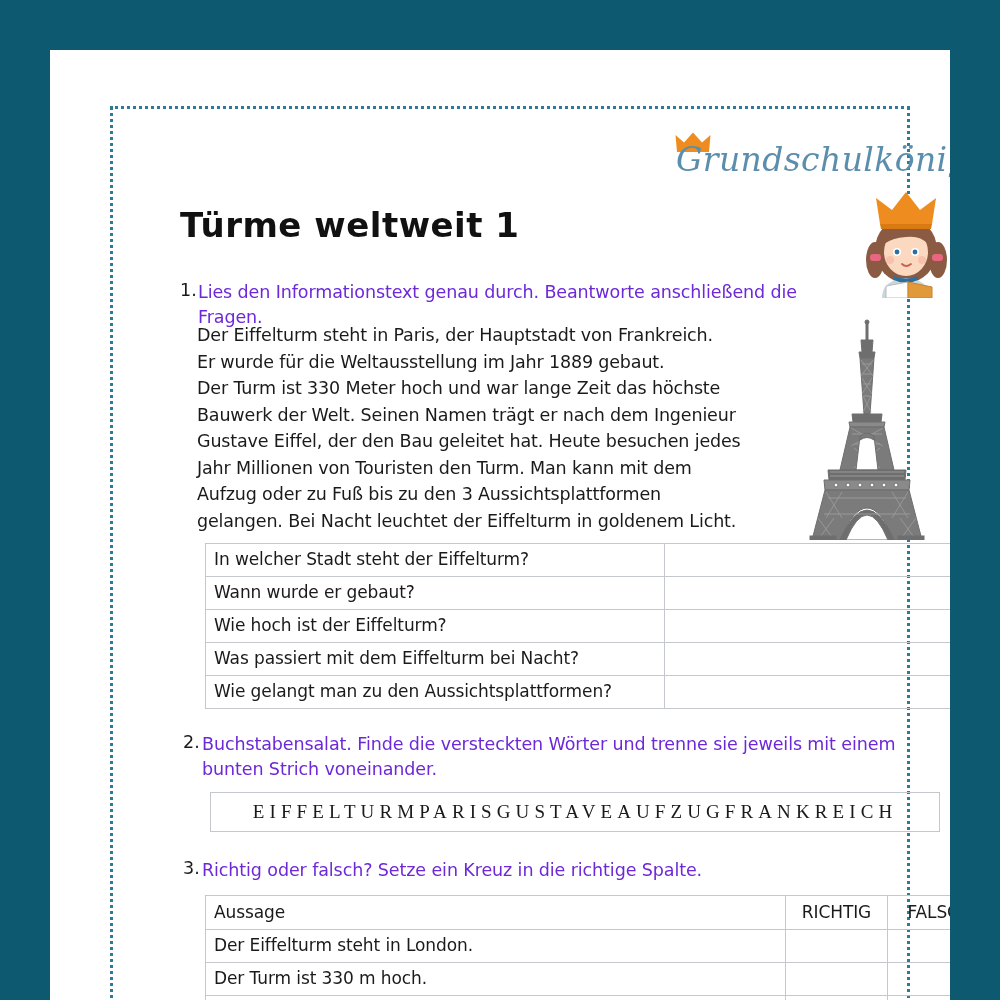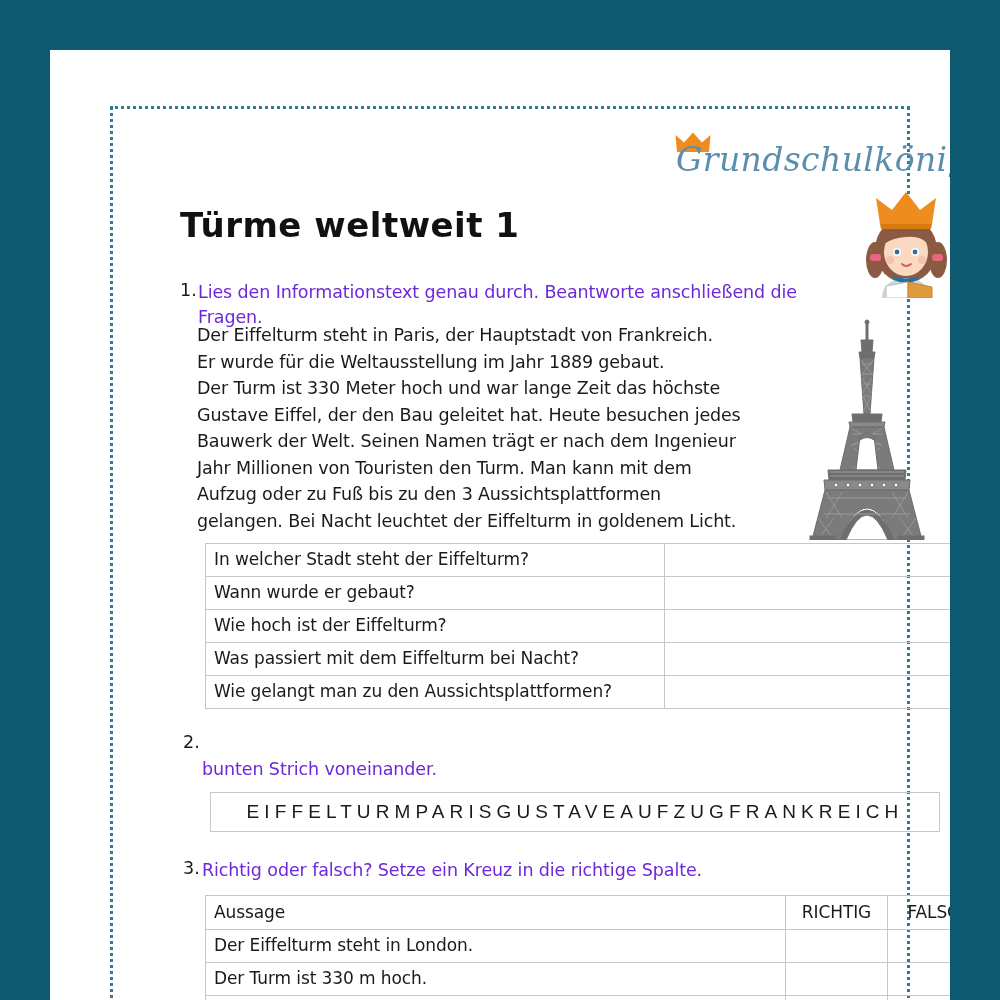--- a/index.html
+++ b/index.html
@@ -158,21 +158,21 @@
     border: 1px solid #c4c8cc;
     box-sizing: border-box;
     display: flex;
     align-items: center;
     justify-content: center;
   }
   .salad-text {
     font-size: 19px;
     letter-spacing: 5.1px;
     color: #1a1a1a;
-    font-family: Liberation Sans, sans-serif;
+    font-family: Liberation Serif, serif;
     white-space: nowrap;
   }
 
   #truefalse-table { left: 155px; top: 845px; width: 737px; }
   #truefalse-table td { height: 24px; }
   #truefalse-table td.stmt { width: 563px; }
   #truefalse-table td.col-r { width: 85px; text-align: center; }
   #truefalse-table td.col-f { width: 87px; text-align: center; }
   #truefalse-table tr.head td { height: 25px; }
 </style>
@@ -192,22 +192,22 @@
 
   <div class="title">Türme weltweit 1</div>
 
   <div class="task-num" style="left:130px; top:230px;">1.</div>
   <div class="task" style="left:148px; top:230px; width:660px;">Lies den Informationstext genau durch. Beantworte anschließend die Fragen.</div>
 
   <div class="info-text">
     <div>Der Eiffelturm steht in Paris, der Hauptstadt von Frankreich.</div>
     <div>Er wurde für die Weltausstellung im Jahr 1889 gebaut.</div>
     <div>Der Turm ist 330 Meter hoch und war lange Zeit das höchste</div>
+    <div>Bauwerk der Welt. Seinen Namen trägt er nach dem Ingenieur</div>
     <div>Gustave Eiffel, der den Bau geleitet hat. Heute besuchen jedes</div>
-    <div>Bauwerk der Welt. Seinen Namen trägt er nach dem Ingenieur</div>
     <div>Jahr Millionen von Touristen den Turm. Man kann mit dem</div>
     <div>Aufzug oder zu Fuß bis zu den 3 Aussichtsplattformen</div>
     <div>gelangen. Bei Nacht leuchtet der Eiffelturm in goldenem Licht.</div>
   </div>
 
   <svg class="mascot" viewBox="0 0 112 110">
 
     <ellipse cx="56" cy="62" rx="31" ry="33" fill="#8b5a42"></ellipse>
 
     <ellipse cx="25" cy="72" rx="9" ry="18" fill="#8b5a42"></ellipse>
@@ -304,20 +304,21 @@
         <td class="a"></td>
       </tr>
       <tr>
         <td class="q">Wie gelangt man zu den Aussichtsplattformen?</td>
         <td class="a"></td>
       </tr>
     </tbody>
   </table>
 
   <div class="task-num" style="left:133px; top:682px;">2.</div>
+  <div class="task" style="left:152px; top:682px; width:700px;">Buchstabensalat. Finde die versteckten Wörter und trenne sie jeweils mit einem</div>
   <div class="task" style="left:152px; top:707px; width:700px;">bunten Strich voneinander.</div>
 
   <div class="salad-box">
     <div class="salad-text">EIFFELTURMPARISGUSTAVEAUFZUGFRANKREICH</div>
   </div>
 
   <div class="task-num" style="left:133px; top:808px;">3.</div>
   <div class="task" style="left:152px; top:808px; width:700px;">Richtig oder falsch? Setze ein Kreuz in die richtige Spalte.</div>
 
   <table id="truefalse-table">

